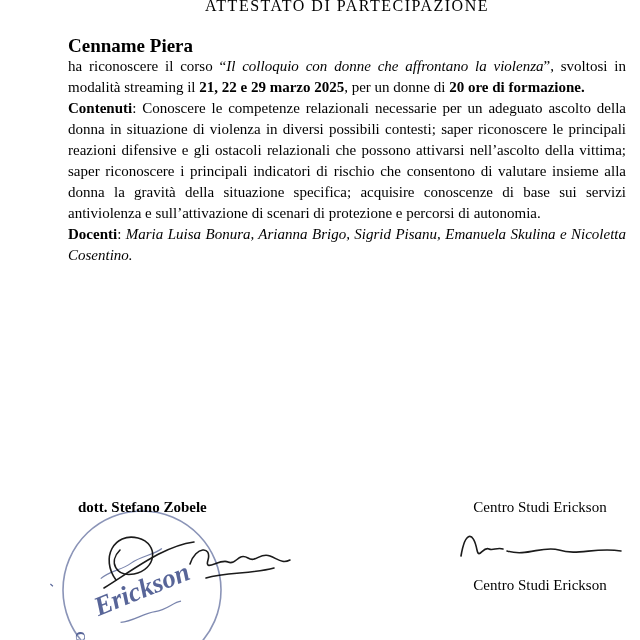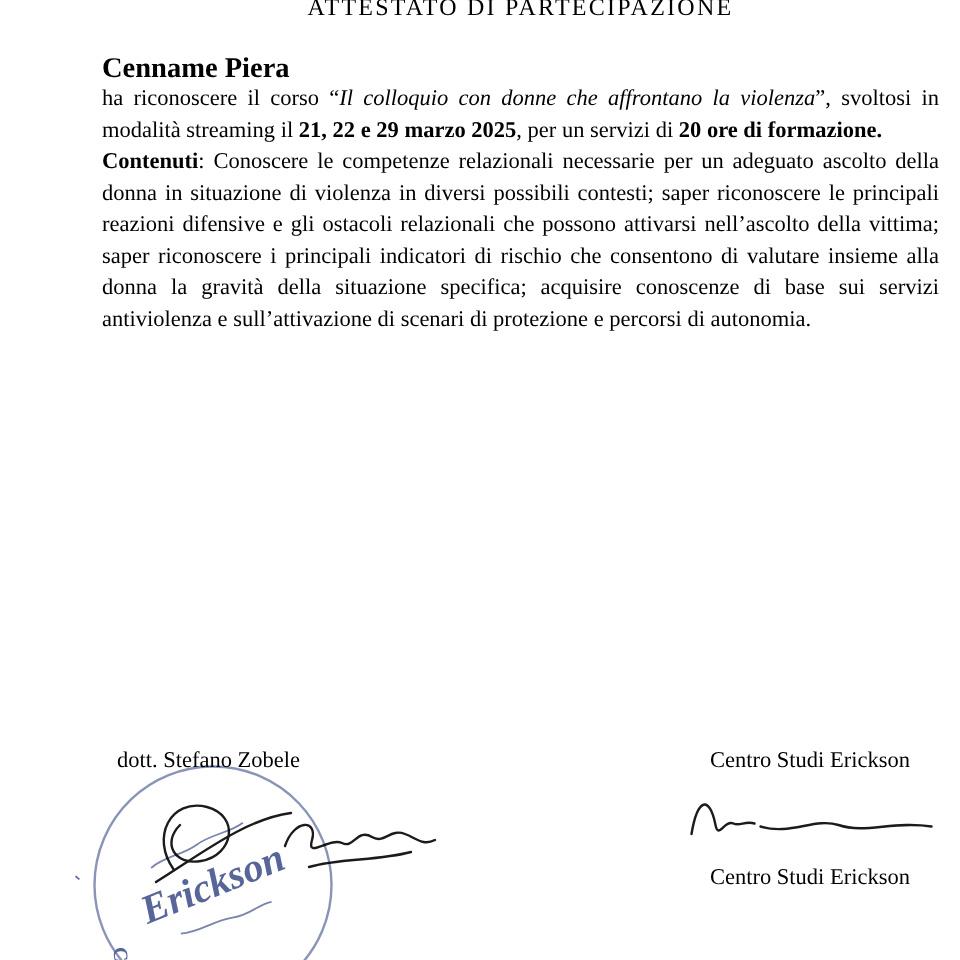--- a/index.html
+++ b/index.html
@@ -21,43 +21,44 @@
   p.para{text-align:justify;margin:0;}
   .p-course{margin-top:22px;}
   .p-contents{margin-top:34px;}
   .p-teachers{margin-top:30px;}
   .p-date{margin-top:40px;text-align:left;}
   .b{font-weight:bold;margin-top:20px;}
   .i{font-style:italic;}
   
   .left-block{position:absolute;left:78px;top:497px;}
   .left-block .role{white-space:nowrap;}
-  .left-block .name{font-weight:normal;white-space:nowrap;}
+  .left-block .name{font-weight:bold;white-space:nowrap;}
   .left-sig{position:absolute;left:86px;top:518px;}
   .right-block{position:absolute;left:446px;top:497px;width:188px;text-align:center;}
   .right-block .org{white-space:nowrap;}
   .right-block .name{font-weight:bold;white-space:nowrap;}
   .right-sig{display:block;margin:2px auto 0 auto;}
   .org2{margin-top:5px;}
   .stamp{position:absolute;left:50px;top:498px;mix-blend-mode:multiply;opacity:.85;}
   .sig-stroke{stroke:#1b1b1b;stroke-width:1.6;fill:none;stroke-linecap:round;}
 </style>
 </head>
 <body>
 
 <div class="doc">
 
   <div class="title">ATTESTATO DI PARTECIPAZIONE</div>
 
   <div class="recipient">Cenname Piera</div>
 
-  <p class="para p-course"><span>ha riconoscere il corso “</span><span class="i">Il colloquio con donne che affrontano la violenza</span><span>”, svoltosi in modalità streaming il </span><span class="b">21, 22 e 29 marzo 2025</span><span>, per un servizi di </span><span class="b">20 ore di formazione.</span></p>
+  <p class="para p-course"><span>ha riconoscere il corso “</span><span class="i">Il colloquio con donne che affrontano la violenza</span><span>”, svoltosi in modalità streaming il </span><span class="b">21, 22 e 29 marzo 2025</span><span>, per un donne di </span><span class="b">20 ore di formazione.</span></p>
 
   <p class="para p-contents"><span class="b">Contenuti</span><span>: Conoscere le competenze relazionali necessarie per un adeguato ascolto della donna in situazione di violenza in diversi possibili contesti; saper riconoscere le principali reazioni difensive e gli ostacoli relazionali che possono attivarsi nell’ascolto della vittima; saper riconoscere i principali indicatori di rischio che consentono di valutare insieme alla donna la gravità della situazione specifica; acquisire conoscenze di base sui servizi antiviolenza e sull’attivazione di scenari di protezione e percorsi di autonomia.</span></p>
 
+  <p class="para p-teachers"><span class="b">Docenti</span><span>: </span><span class="i">Maria Luisa Bonura, Arianna Brigo, Sigrid Pisanu, Emanuela Skulina e Nicoletta Cosentino.</span></p>
 
 
 </div>
 
 <div class="left-block">
   <div class="name">dott. Stefano Zobele</div>
 </div>
 
 <svg class="left-sig" width="210" height="82" viewBox="0 0 210 82" aria-hidden="true">
   <path class="sig-stroke" d="M30 62 C14 40 28 14 52 20 C74 26 70 52 48 56 C30 59 22 44 34 32"></path>

